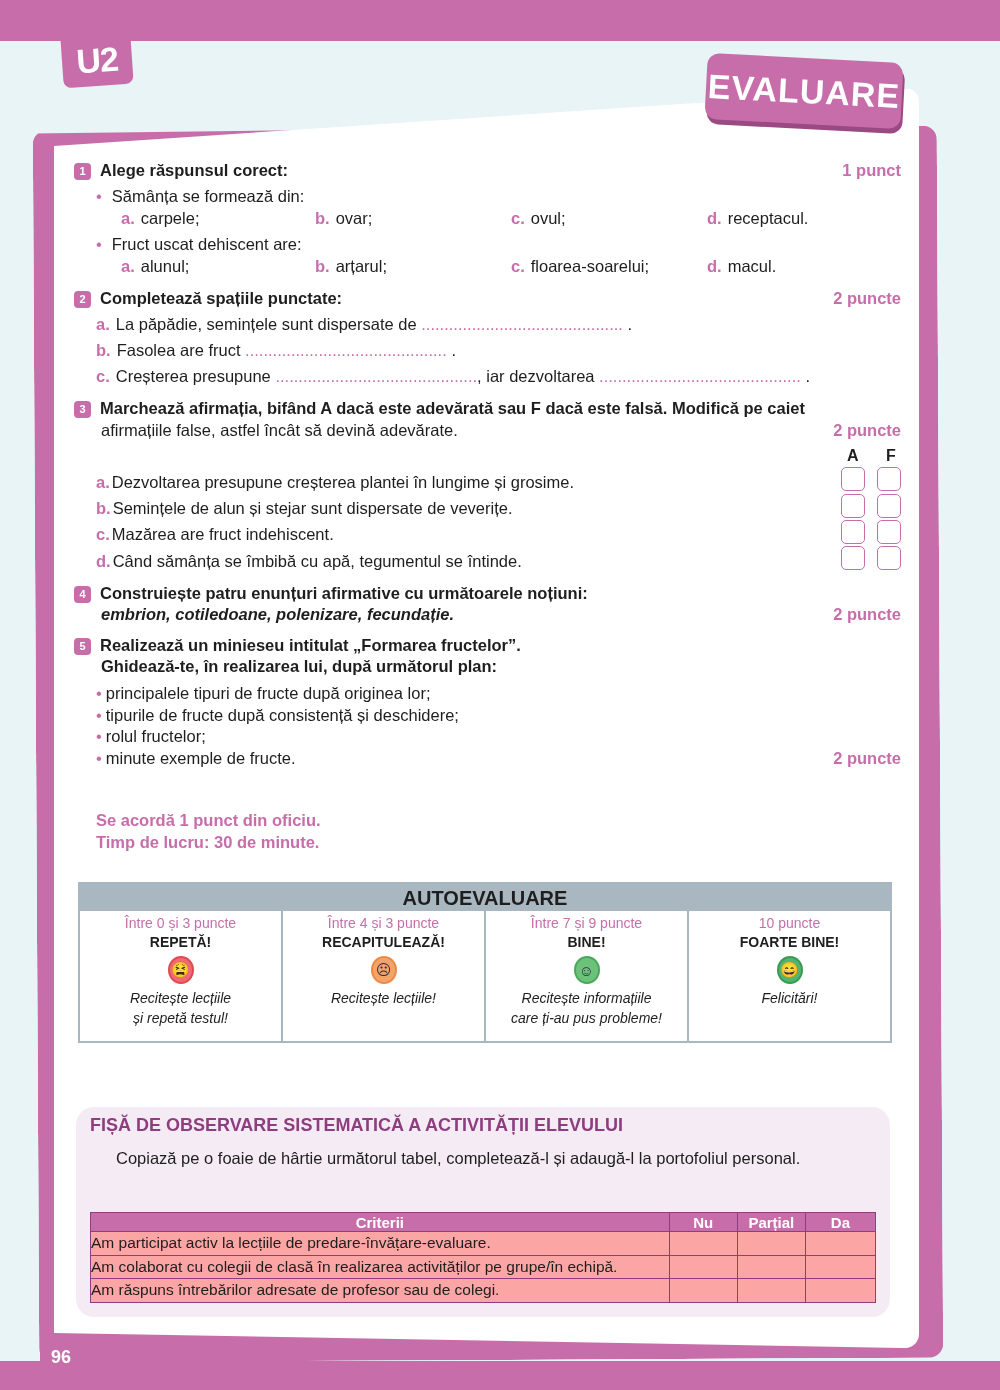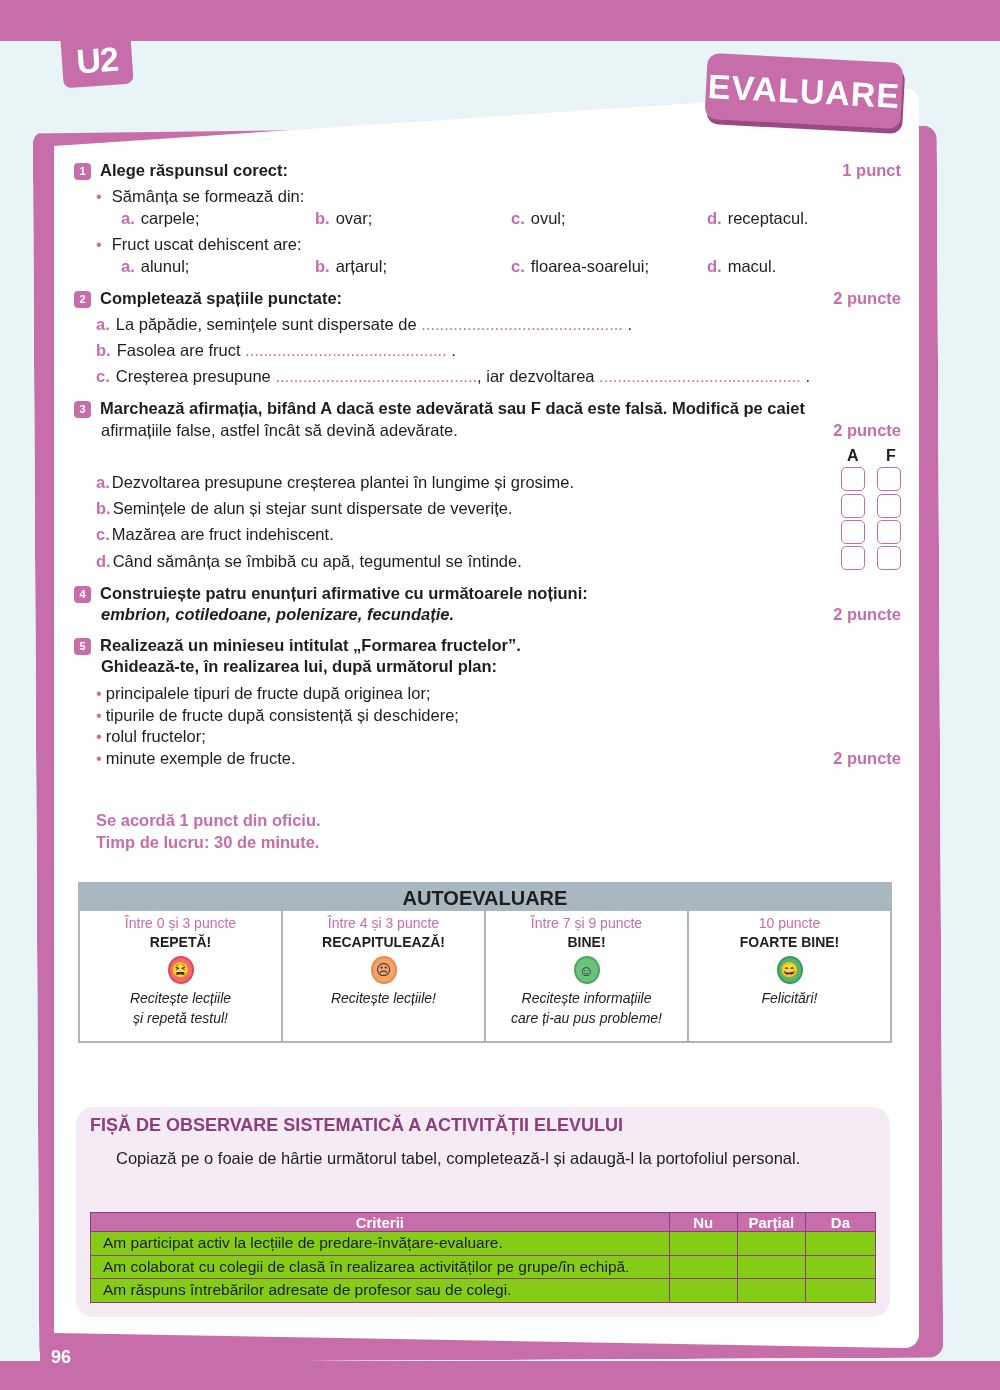--- a/index.html
+++ b/index.html
@@ -31,21 +31,21 @@
   .auto-col:last-child { border-right: none; }
   .auto-range { color: #c76eaa; font-size: 14px; }
   .auto-verdict { font-weight: bold; font-size: 14px; margin-top: 3px; }
   .auto-face { width: 26px; height: 28px; border-radius: 50%; margin: 6px auto 4px; border: 2px solid; display: flex; align-items: center; justify-content: center; font-size: 15px; color: #2a2a40; }
   .auto-msg { font-style: italic; font-size: 14px; line-height: 20px; }
   .fisa { position: absolute; left: 76px; top: 1107px; width: 814px; height: 210px; background: #f5ebf4; border-radius: 18px; }
   .fisa-title { position: absolute; left: 14px; top: 8px; color: #8e3d7e; font-weight: bold; font-size: 18px; }
   .fisa-sub { position: absolute; left: 40px; top: 42px; font-size: 16.5px; }
   table.crit { position: absolute; left: 14px; top: 77px; width: 786px; border-collapse: collapse; font-size: 15.5px; margin-top: 28px; }
   table.crit th { background: #c76eaa; color: #fff; font-weight: bold; height: 19px; border: 1.5px solid #8e3d7e; font-size: 15px; }
-  table.crit td { background: #84cc16; border: 1.5px solid #8e3d7e; height: 23.5px; padding-left: 12px; }
+  table.crit td { background: #fca5a5; border: 1.5px solid #8e3d7e; height: 23.5px; padding-left: 0; }
 </style>
 </head>
 <body>
 
 <div class="top-bar"></div>
 <div class="frame-pink"></div>
 <div class="frame-white"></div>
 <div class="unit-tab">U2</div>
 <div class="eval-tab">EVALUARE</div>
 <div class="bottom-bar"></div>

